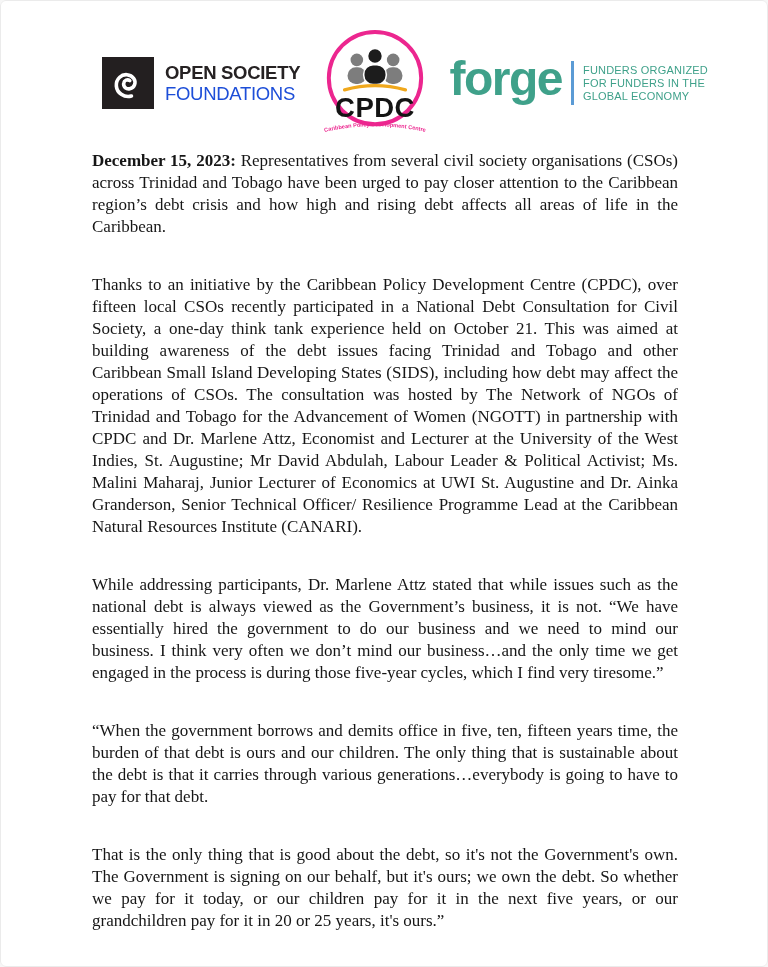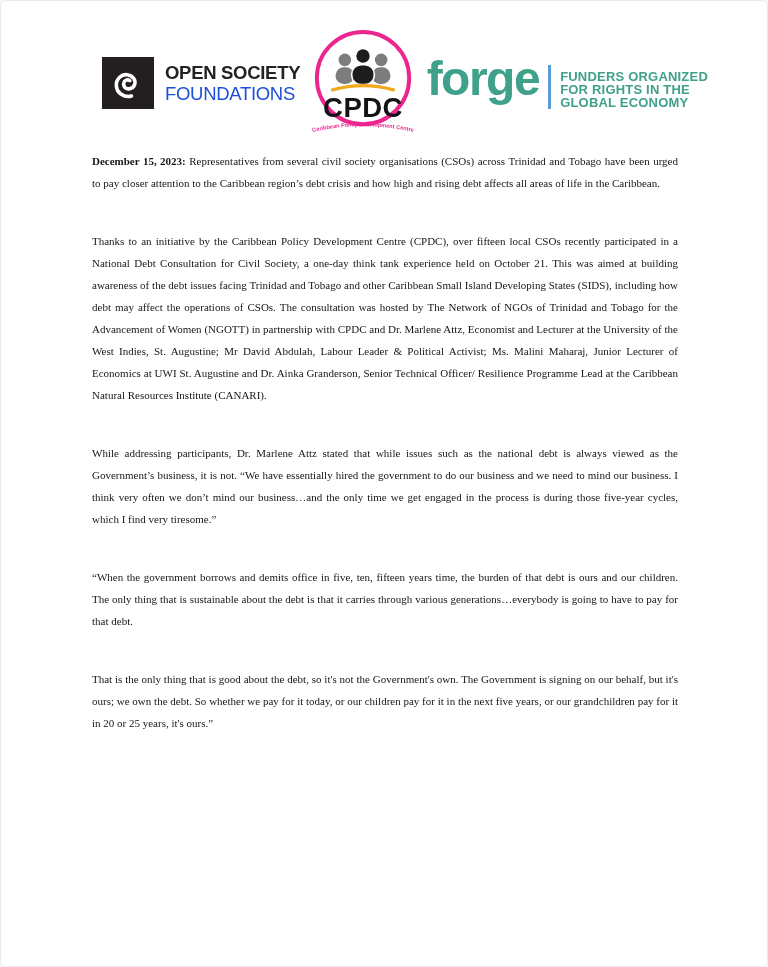--- a/index.html
+++ b/index.html
@@ -28,51 +28,51 @@
     padding: 0 60px 0 102px;
   }
   .osf { display: flex; align-items: center; gap: 11px; }
   .osf-square { width: 52px; height: 52px; display: block; }
   .osf-text { font-family: "Liberation Sans", sans-serif; line-height: 21px; letter-spacing: -0.3px; }
   .osf-l1 { font-size: 18.5px; font-weight: bold; color: #262223; }
   .osf-l2 { font-size: 18.5px; font-weight: 400; color: #1d4ed8; }
 
   .cpdc-svg { width: 118px; height: 112px; overflow: visible; display: block; }
 
-  .forge { display: flex; align-items: flex-end; gap: 9px; }
+  .forge { display: flex; align-items: center; gap: 9px; }
   .forge-word {
     font-family: "Liberation Sans", sans-serif;
     font-size: 48px; font-weight: bold; letter-spacing: -1.5px;
     color: #3fa18a; line-height: 44px; padding-bottom: 8px;
   }
   .forge-bar { width: 3px; height: 44px; background: #5b9bd5; }
   .forge-tag {
     font-family: "Liberation Sans", sans-serif;
-    font-size: 13px; font-weight: bold; color: #3fa18a;
+    font-size: 11px; font-weight: normal; color: #3fa18a;
     line-height: 13px; letter-spacing: 0.2px;
   }
 
   
   .content { margin: 0 90px 0 92px; }
   .release-label {
     margin-top: 40px;
     text-align: center;
     font-weight: bold;
     font-size: 16.5px;
   }
   .headline {
     margin: 41px 0 0 0;
     font-size: 16.5px;
     font-weight: bold;
     line-height: 25px;
     text-align: justify;
   }
   .para {
     margin: 36px 0 0 0;
-    font-size: 11px;
+    font-size: 17px;
     line-height: 22px;
     text-align: justify;
   }
   .para.first { margin-top: 12px; }
   .para b { font-weight: bold; }
 </style>
 </head>
 <body>
 
 <div class="page">
@@ -119,21 +119,21 @@
           <textPath href="#cpdc-arc" startOffset="50%" text-anchor="middle">Caribbean Policy Development Centre</textPath>
         </text>
       </svg>
     </div>
 
     <div class="forge">
       <div class="forge-word">forge</div>
       <div class="forge-bar"></div>
       <div class="forge-tag">
         <div>FUNDERS ORGANIZED</div>
-        <div>FOR RIGHTS IN THE</div>
+        <div>FOR FUNDERS IN THE</div>
         <div>GLOBAL ECONOMY</div>
       </div>
     </div>
   </header>
 
   <main class="content">
 
 
     <p class="para first"><b>December 15, 2023:</b><span> Representatives from several civil society organisations (CSOs) across Trinidad and Tobago have been urged to pay closer attention to the Caribbean region’s debt crisis and how high and rising debt affects all areas of life in the Caribbean.</span></p>
 

